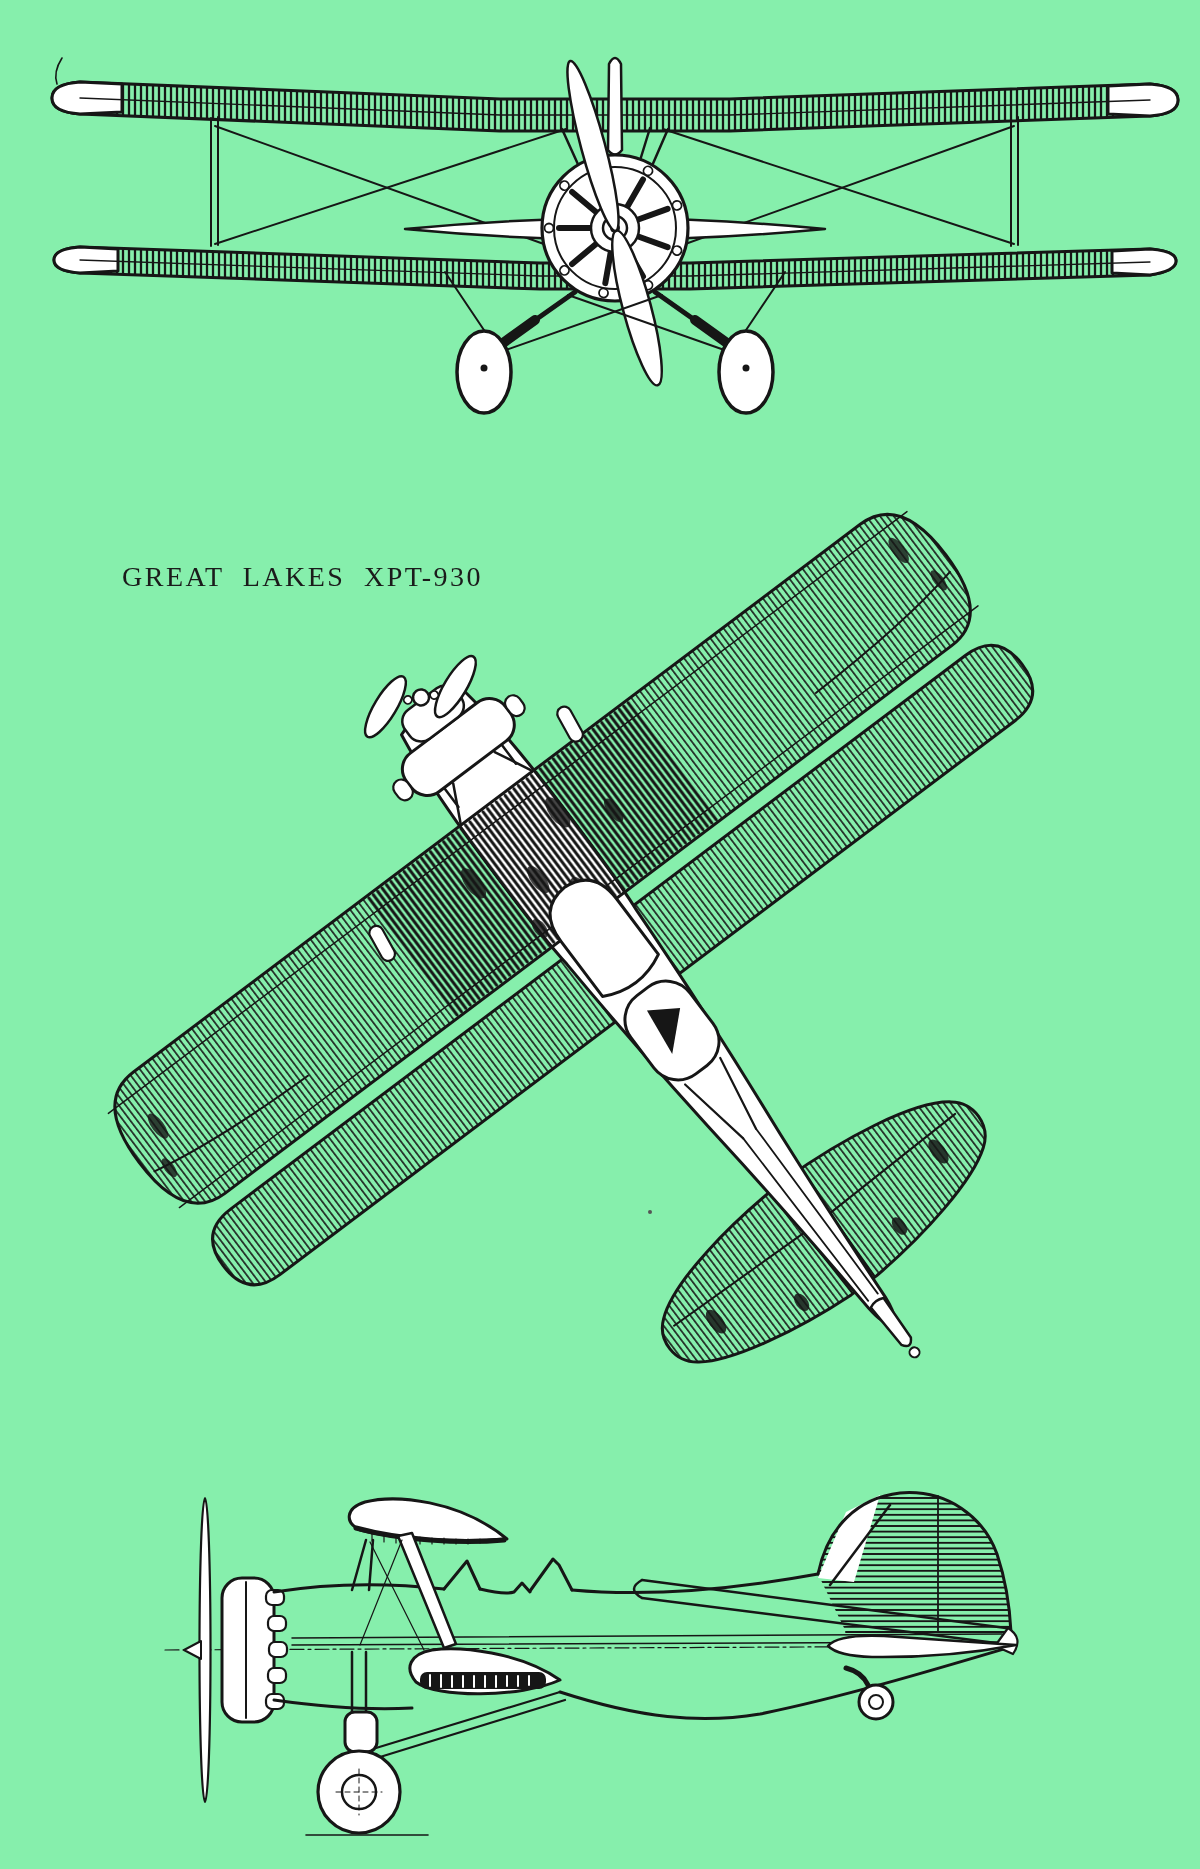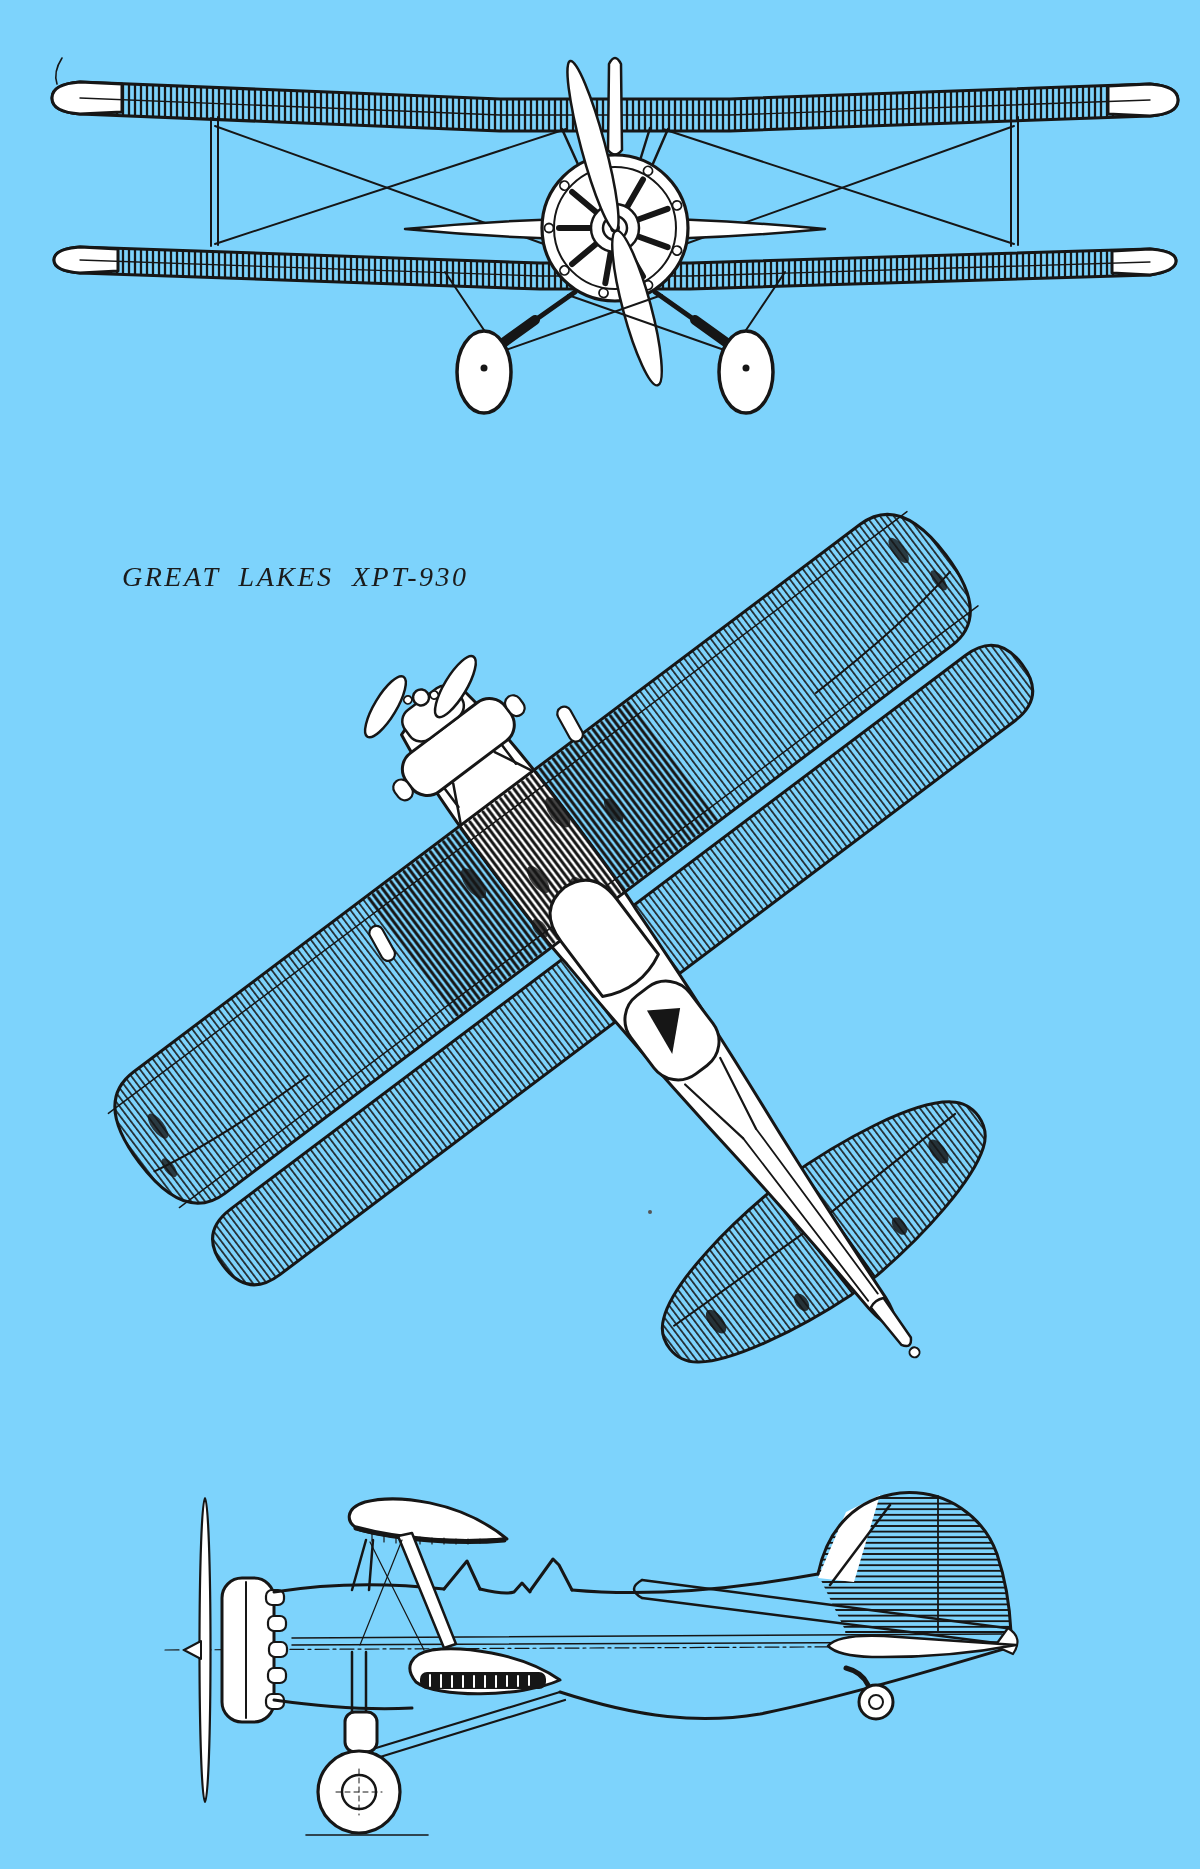--- a/index.html
+++ b/index.html
@@ -1,16 +1,16 @@
 <!DOCTYPE html>
 <html><head>
 <meta charset="utf-8">
 <style>
   html,body{margin:0;padding:0;background:#ffffff;}
-  .page{position:relative;width:1200px;height:1869px;background:#7dd3fc;overflow:hidden;font-style:italic;}
+  .page{position:relative;width:1200px;height:1869px;background:#86efac;overflow:hidden;}
   svg{position:absolute;left:0;top:0;}
   svg *{stroke-linecap:round;stroke-linejoin:round;}
   .ln{fill:none;stroke:#161616;}
   .w{fill:#ffffff;stroke:#161616;}
   .ink{fill:#161616;stroke:none;}
   .hvh{fill:url(#vh);stroke:#161616;}
   .hch{fill:url(#ch);stroke:#161616;}
   .caption{font-family:"Liberation Serif","DejaVu Serif",serif;font-size:28px;fill:#1b1b1b;
            letter-spacing:2.5px;word-spacing:9px;}
 </style>

